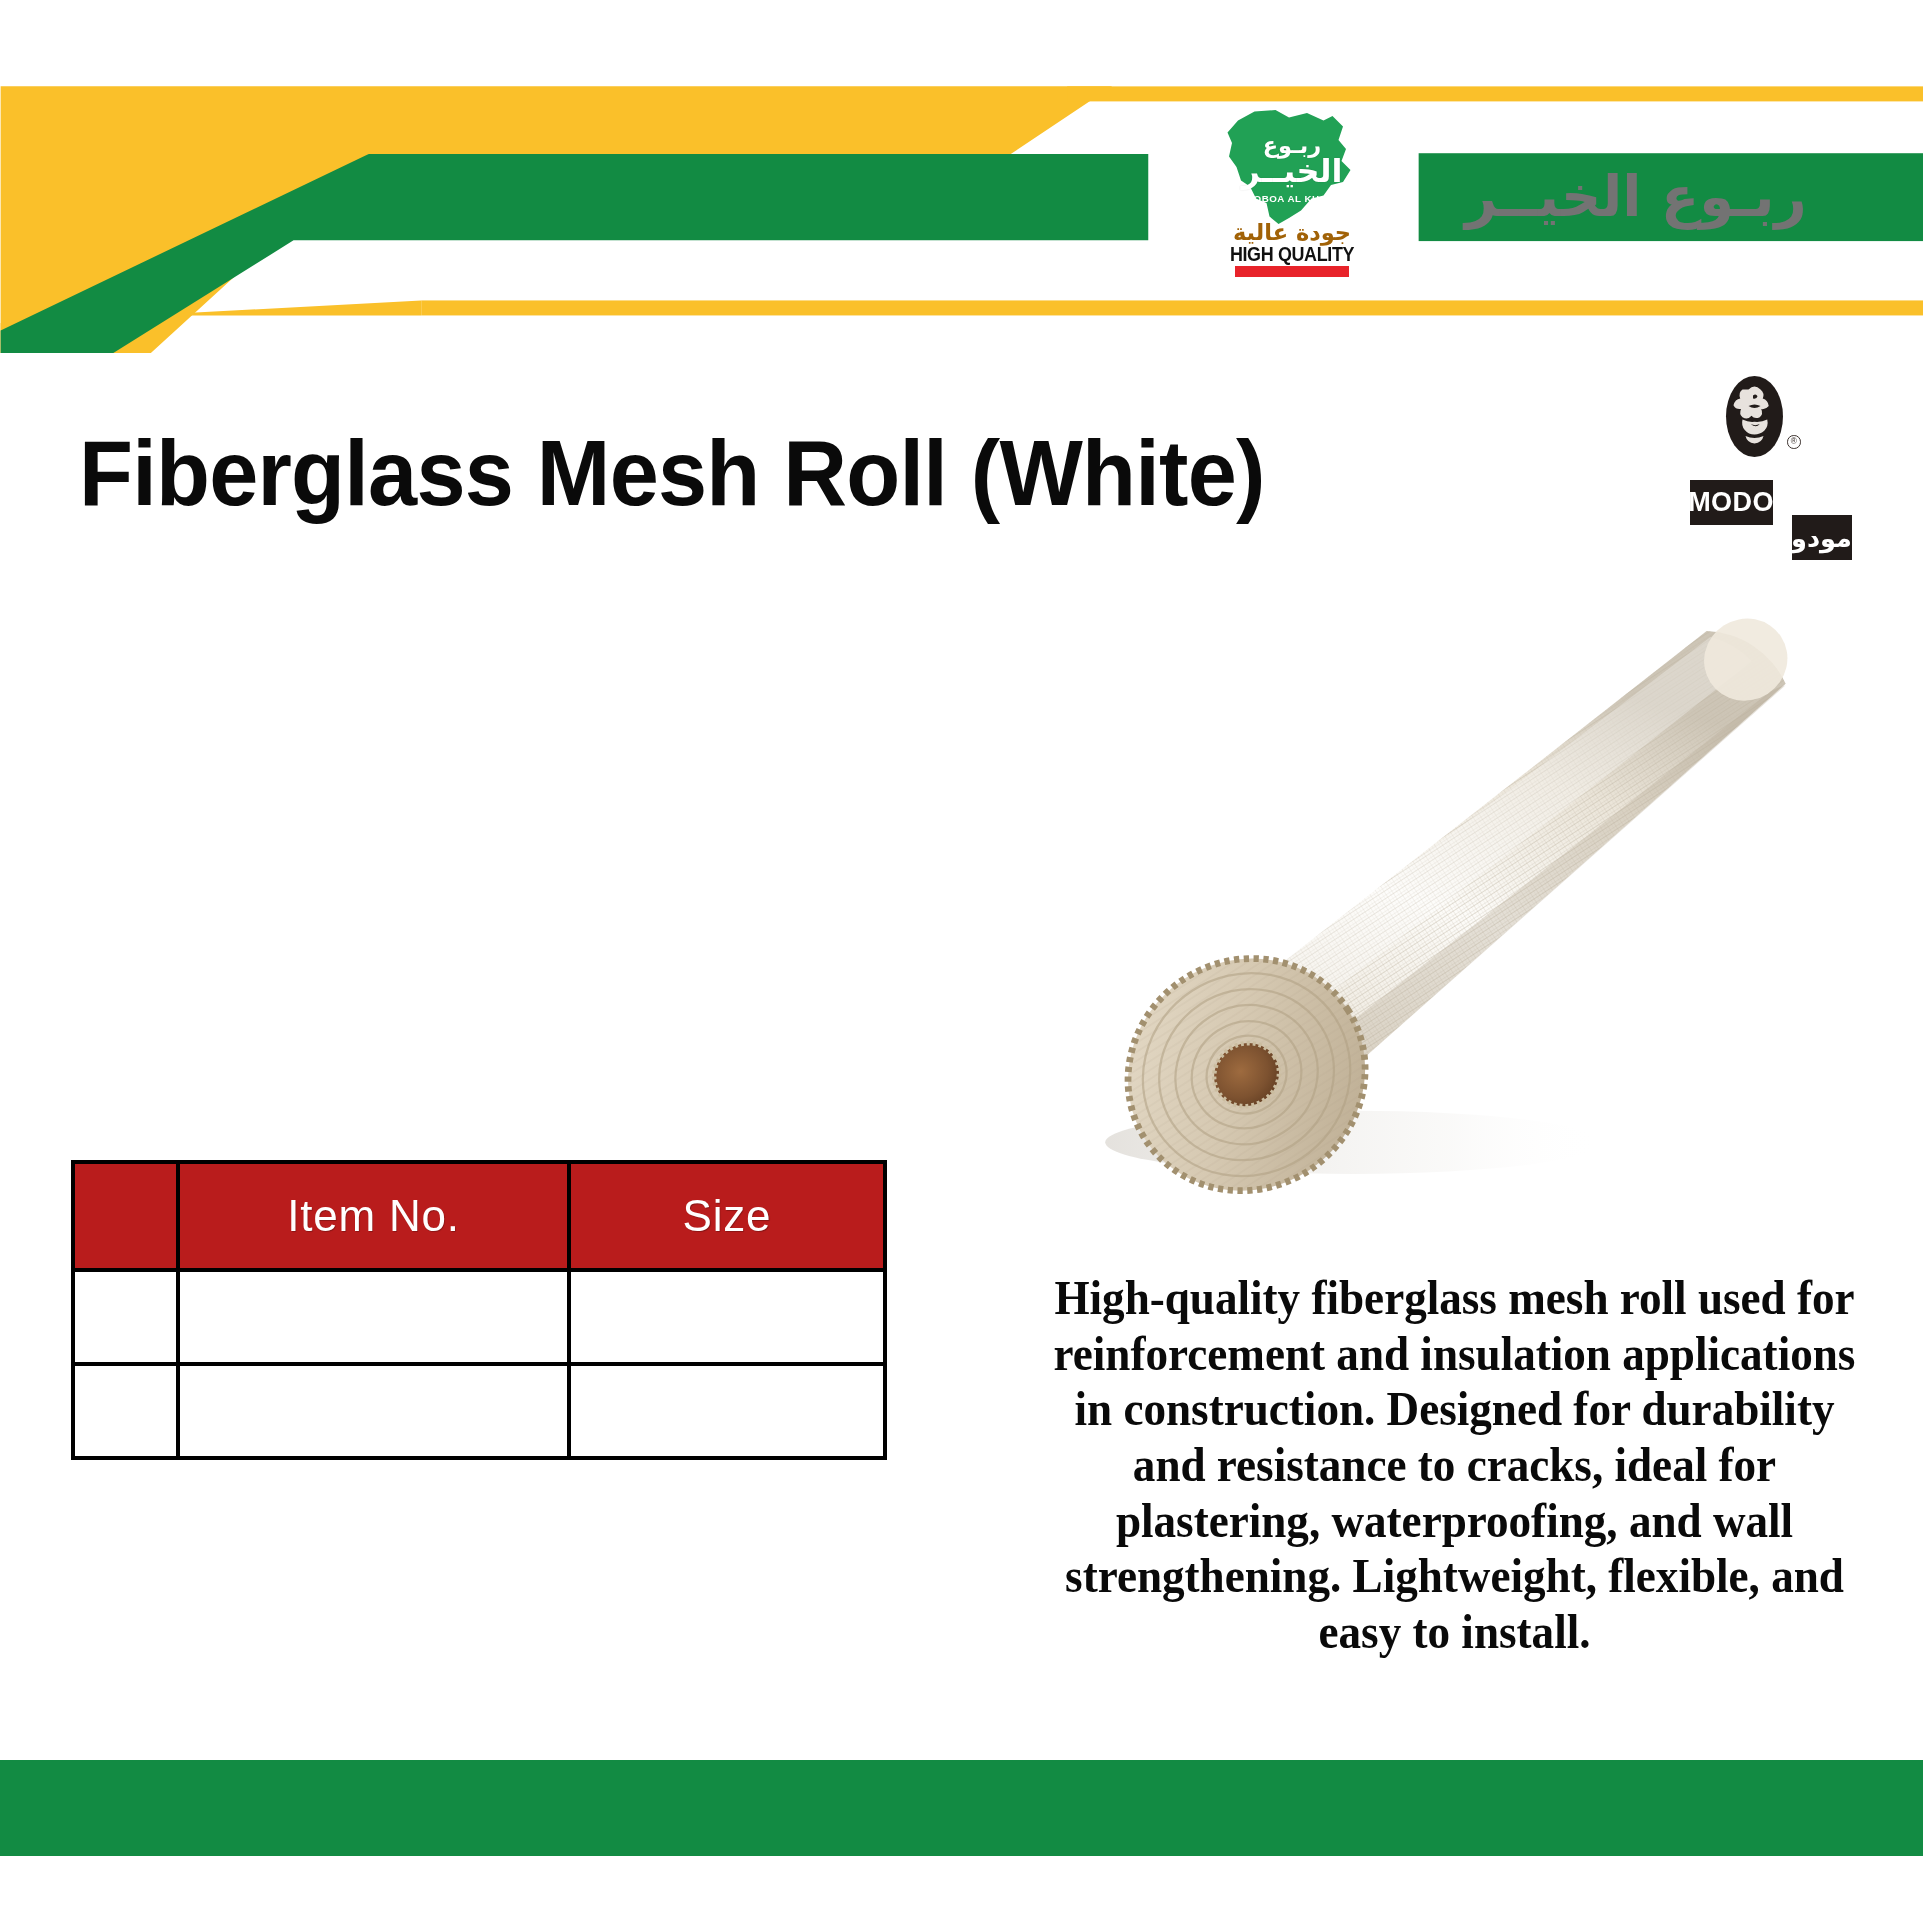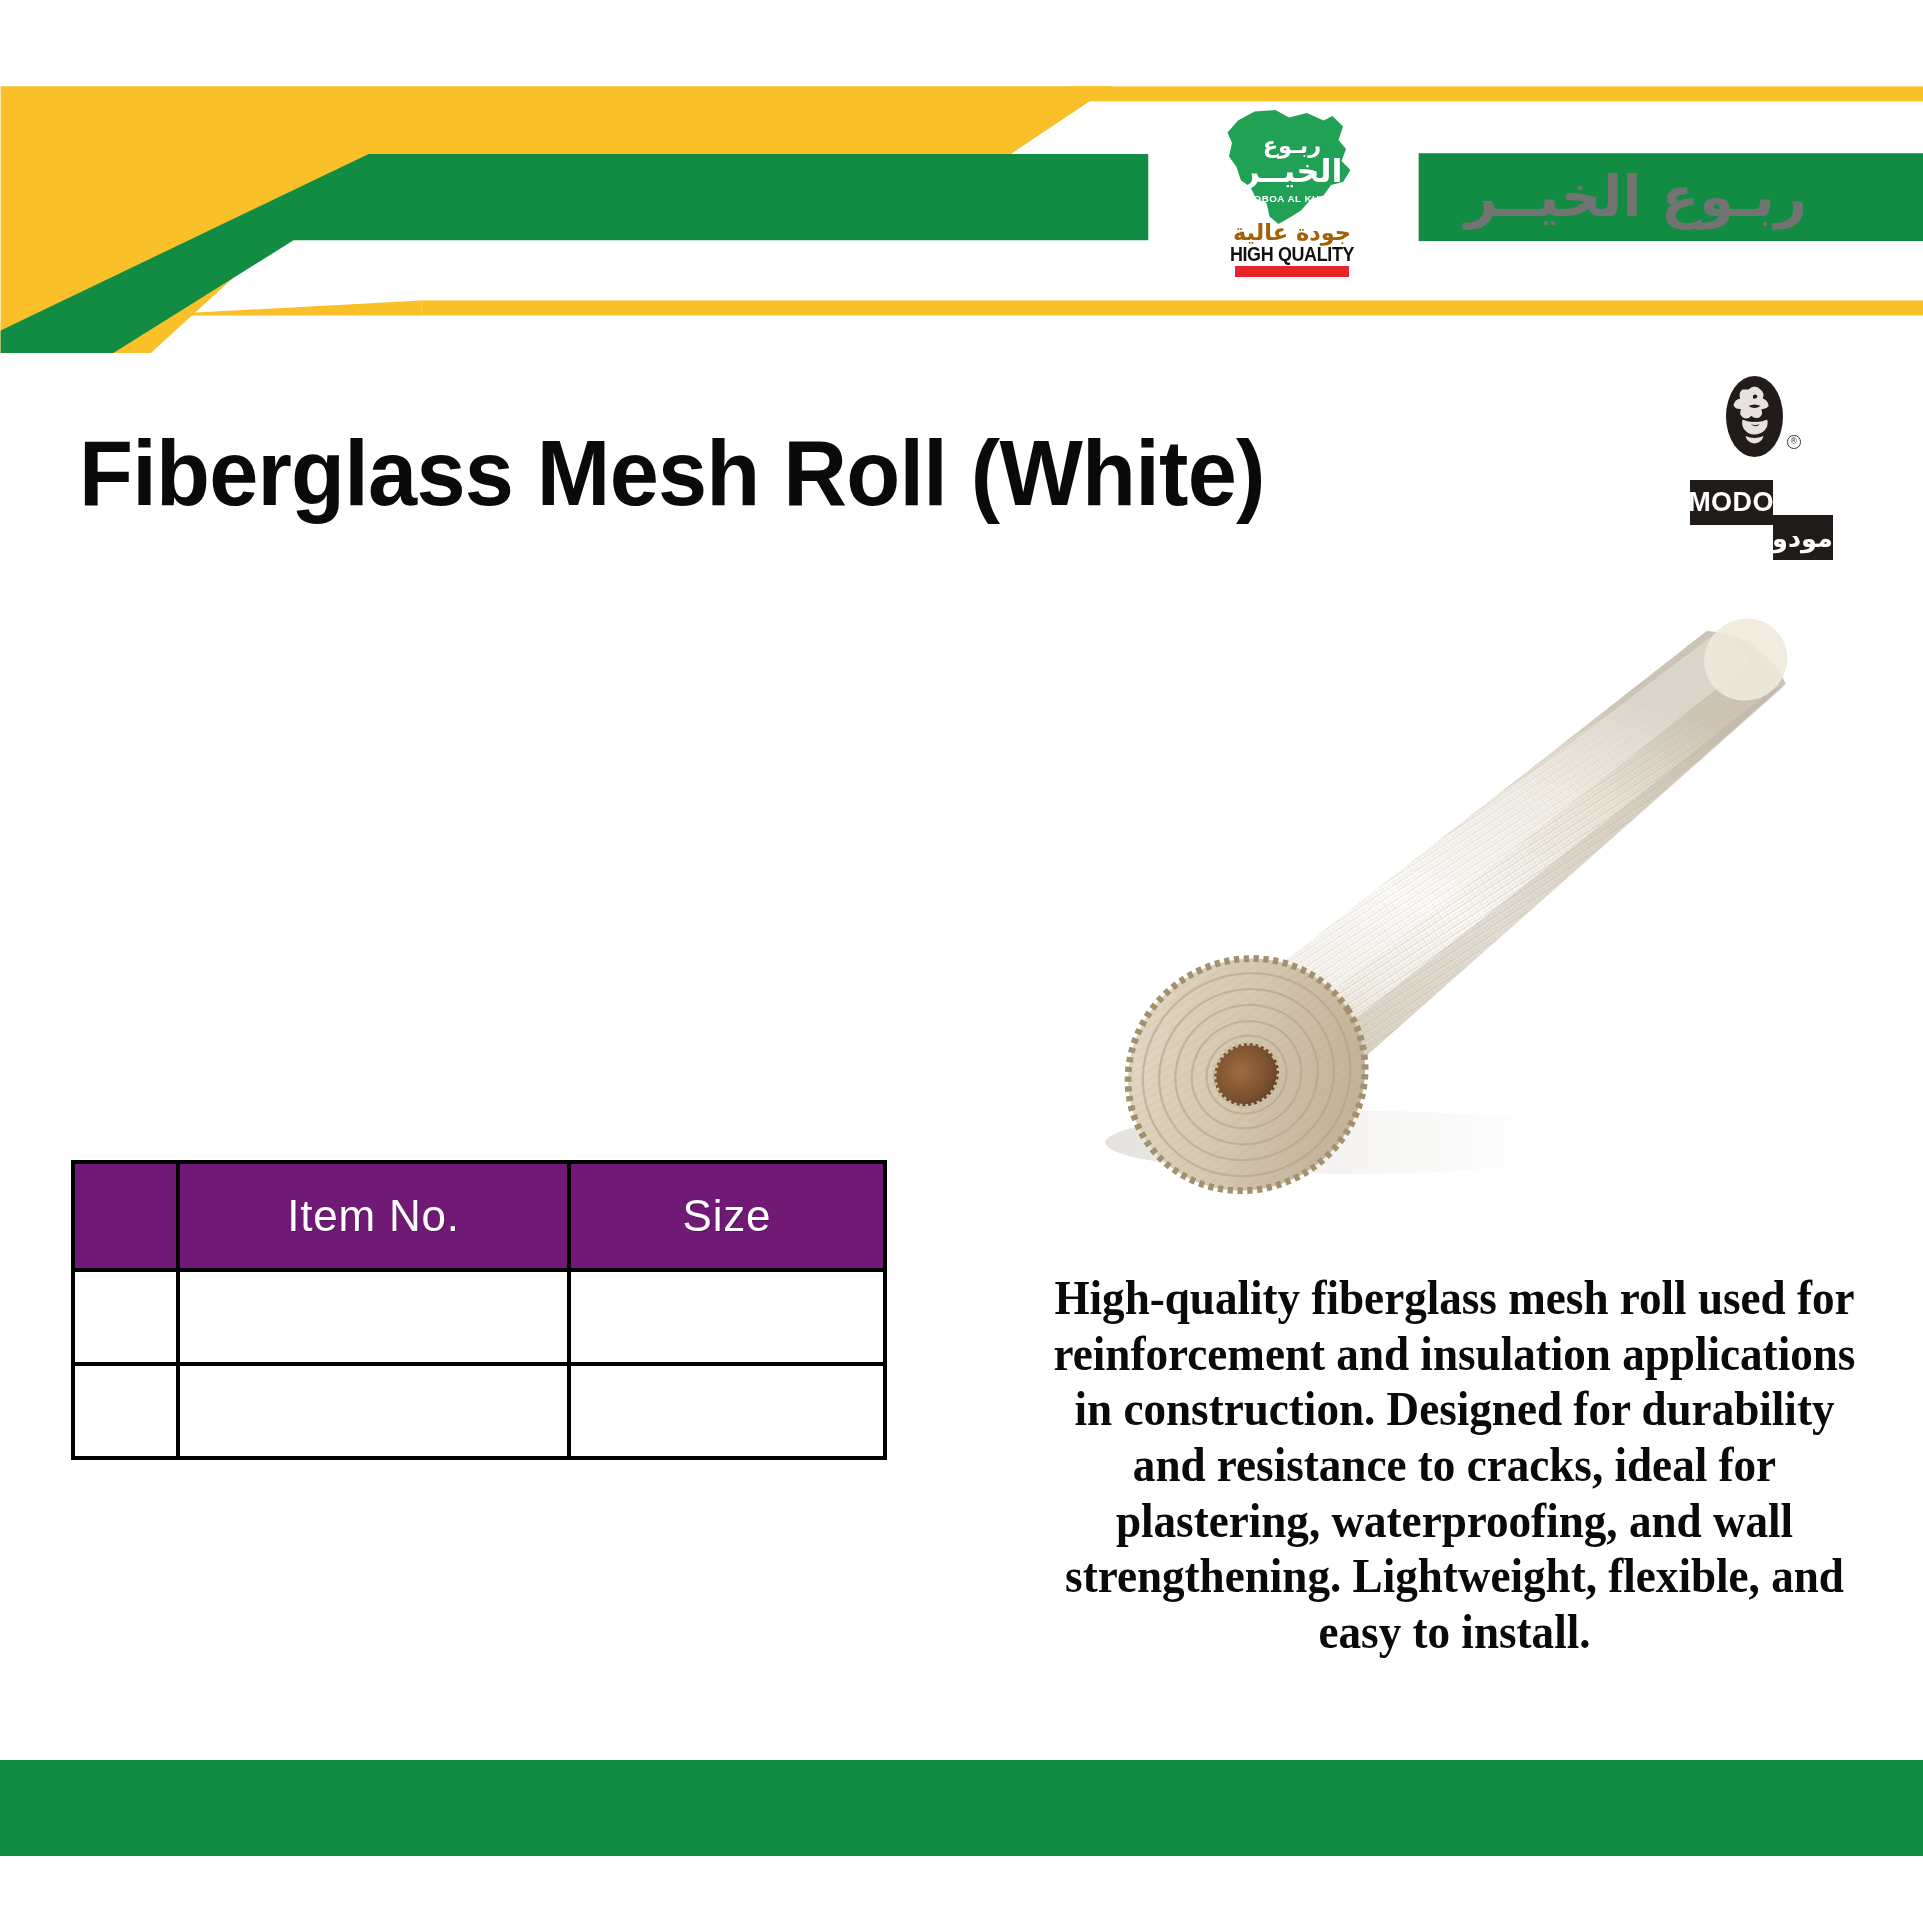--- a/index.html
+++ b/index.html
@@ -163,21 +163,21 @@
     font-size: 8.3px;
     color: #3a302c;
     text-align: center;
     line-height: 10.5px;
   }
   #modo-words {
     position: absolute;
     left: 22.5px;
     top: 104px;
     display: flex;
-    gap: 0;
+    gap: 19px;
   }
   #modo-words .box {
     background: #211b19;
     color: #ffffff;
     height: 45px;
     display: flex;
     align-items: center;
     justify-content: center;
     font-weight: bold;
   }
@@ -219,21 +219,21 @@
     border: 4.5px solid #000000;
     padding: 0;
     height: 90px;
     text-align: center;
     vertical-align: middle;
   }
   #spec-table col.c1 { width: 105px; }
   #spec-table col.c2 { width: 391px; }
   #spec-table col.c3 { width: 316px; }
   #spec-table thead th {
-    background: #701a75;
+    background: #b91c1c;
     color: #ffffff;
     font-size: 44px;
     font-weight: normal;
     height: 104px;
     letter-spacing: 0.8px;
     font-family: "Liberation Sans Narrow", "Liberation Sans", sans-serif;
     text-shadow: 0.8px 0.8px 0.8px rgba(0,0,0,.25);
   }
   #spec-table tbody td {
     font-size: 47px;

